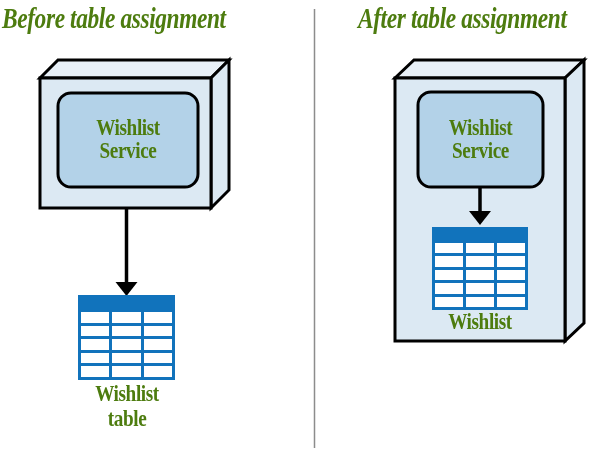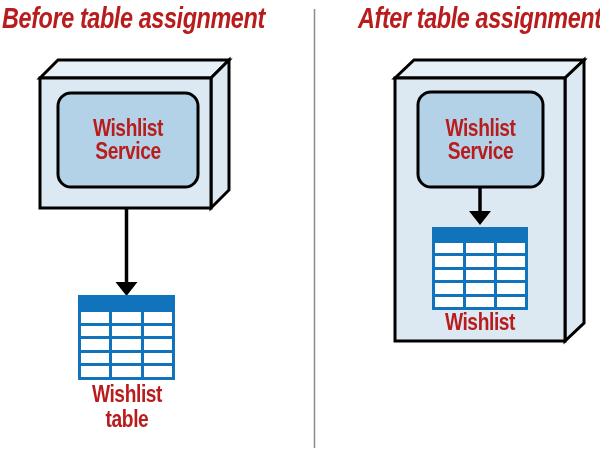--- a/index.html
+++ b/index.html
@@ -2,22 +2,22 @@
 <html><head>
 <meta charset="utf-8">
 <style>
   html, body { margin: 0; padding: 0; background: #ffffff; }
   .canvas {
     position: relative;
     width: 600px;
     height: 451px;
     background: #ffffff;
     overflow: hidden;
-    font-family: Liberation Sans, sans-serif;
-    color: #b91c1c;
+    font-family: Liberation Serif, serif;
+    color: #4d7c0f;
   }
   .canvas svg.shapes {
     position: absolute;
     left: 0; top: 0;
     width: 600px; height: 451px;
   }
   .title {
     position: absolute;
     font-style: italic;
     font-weight: bold;

